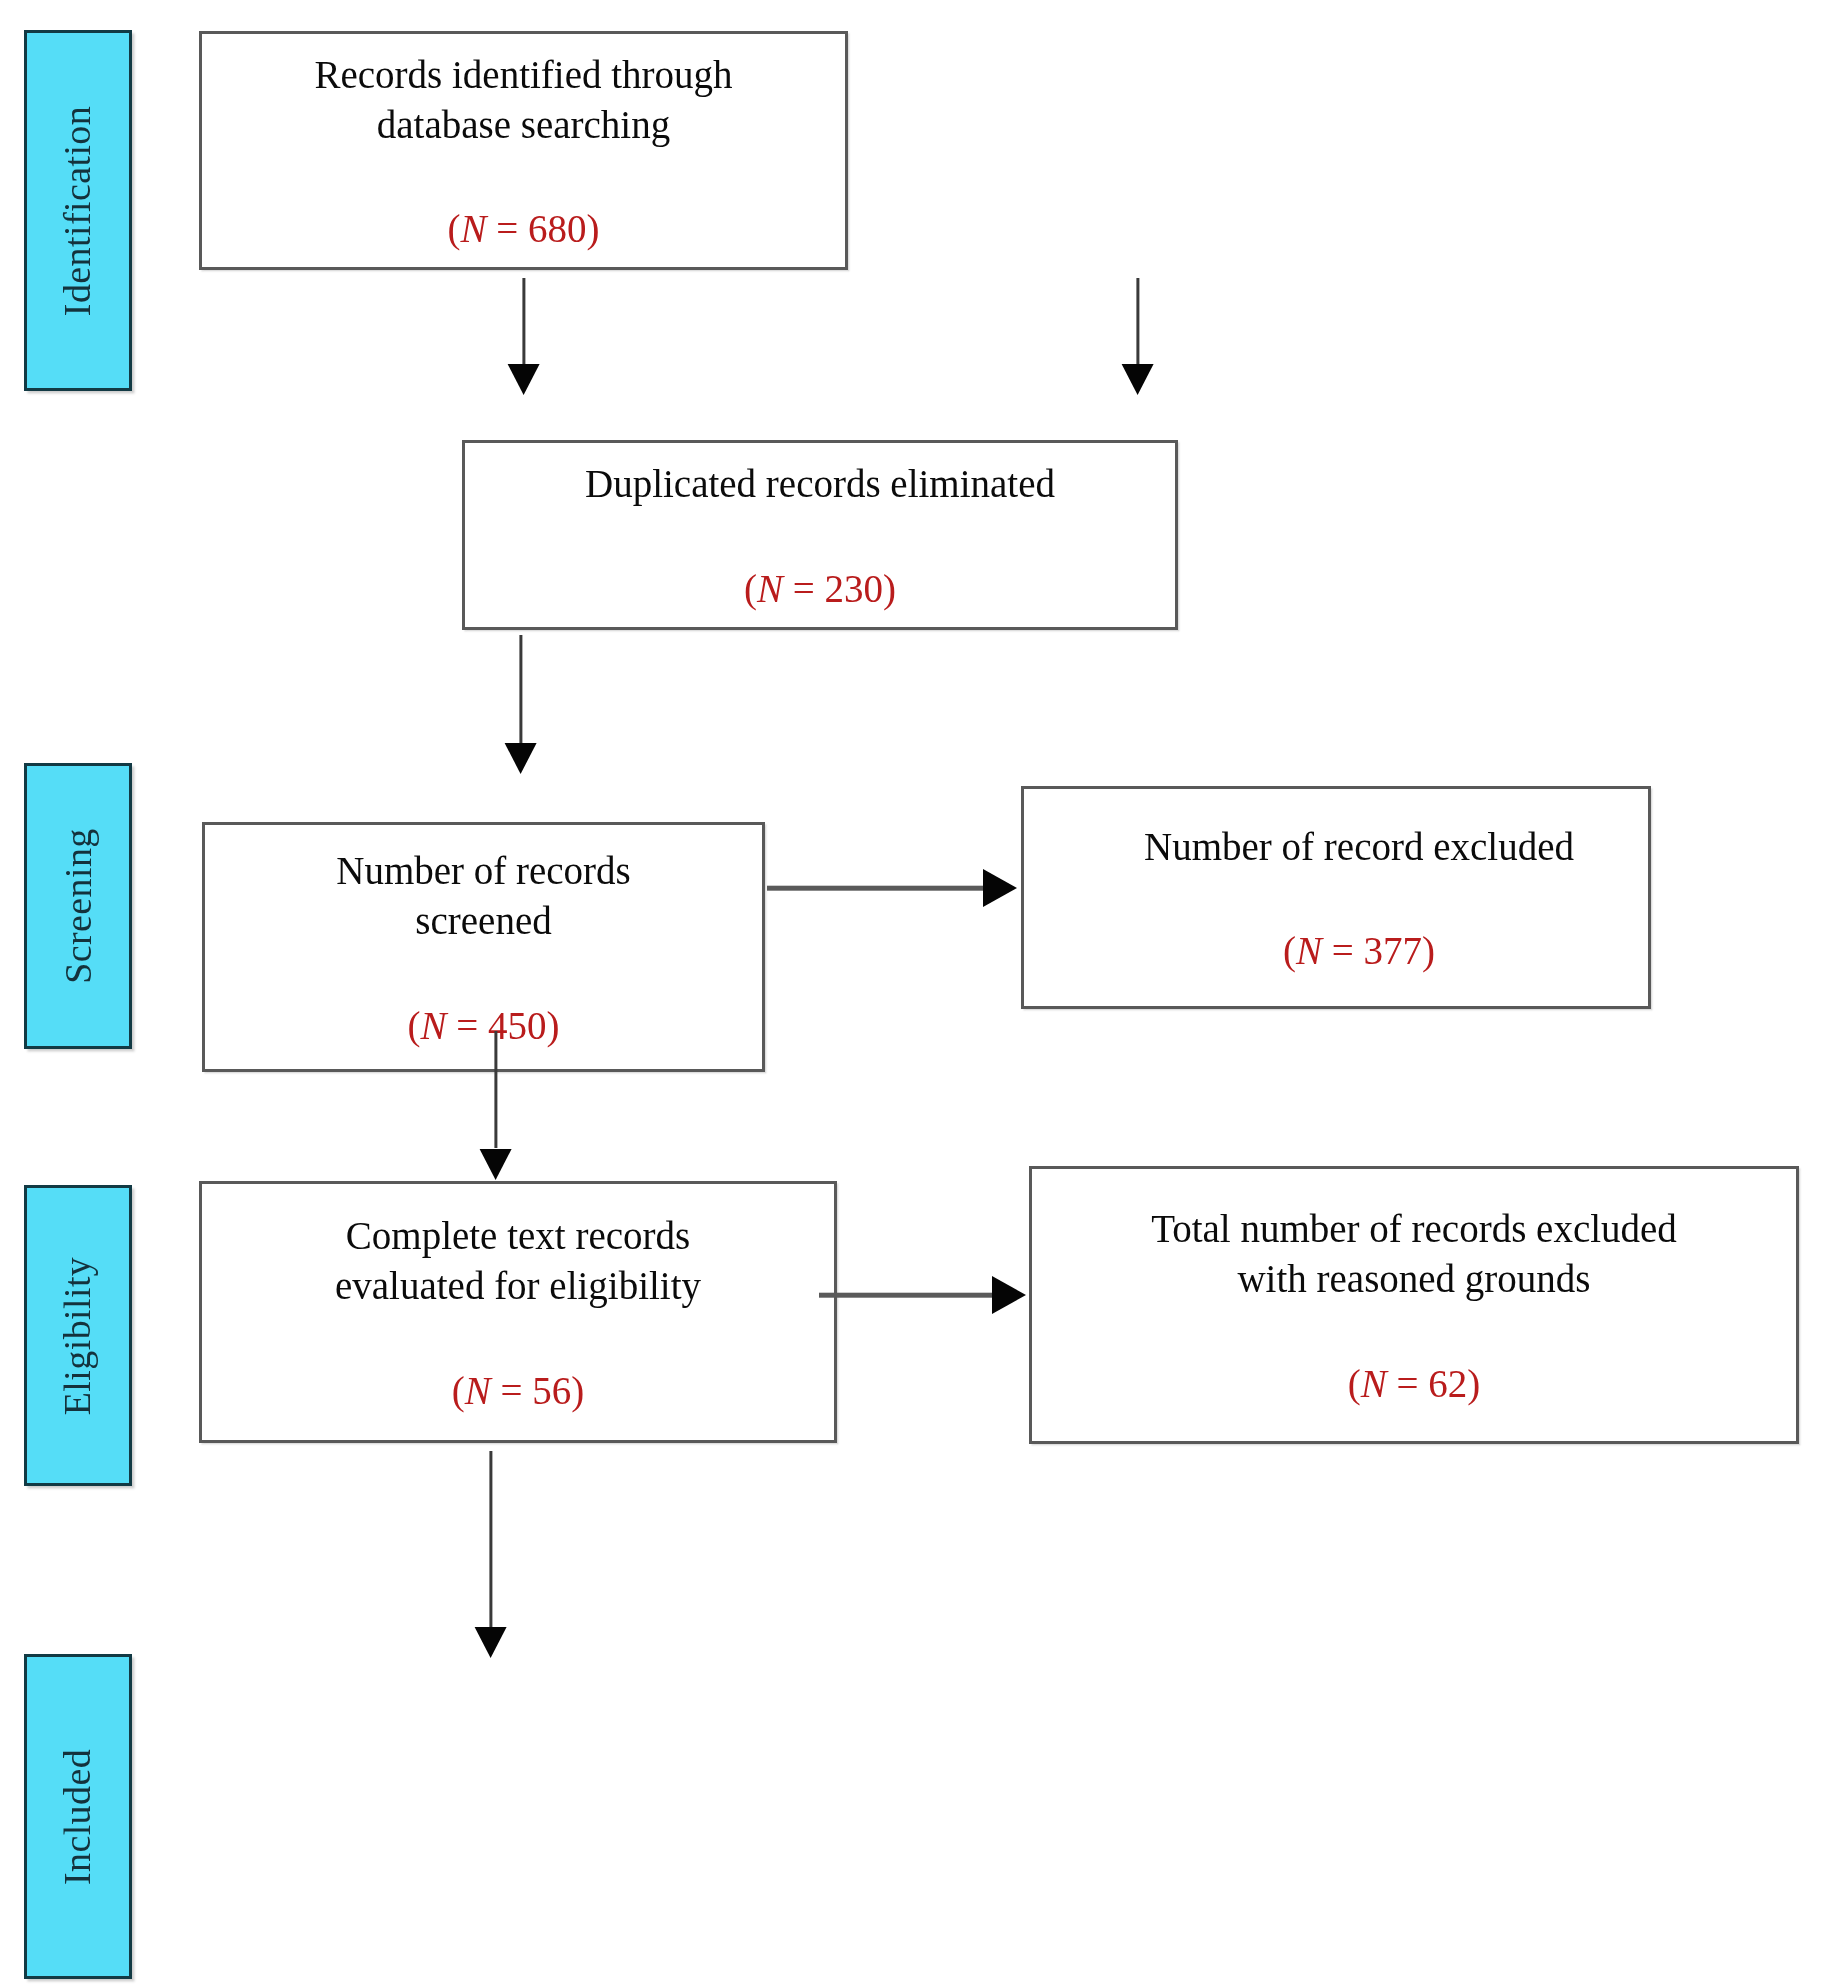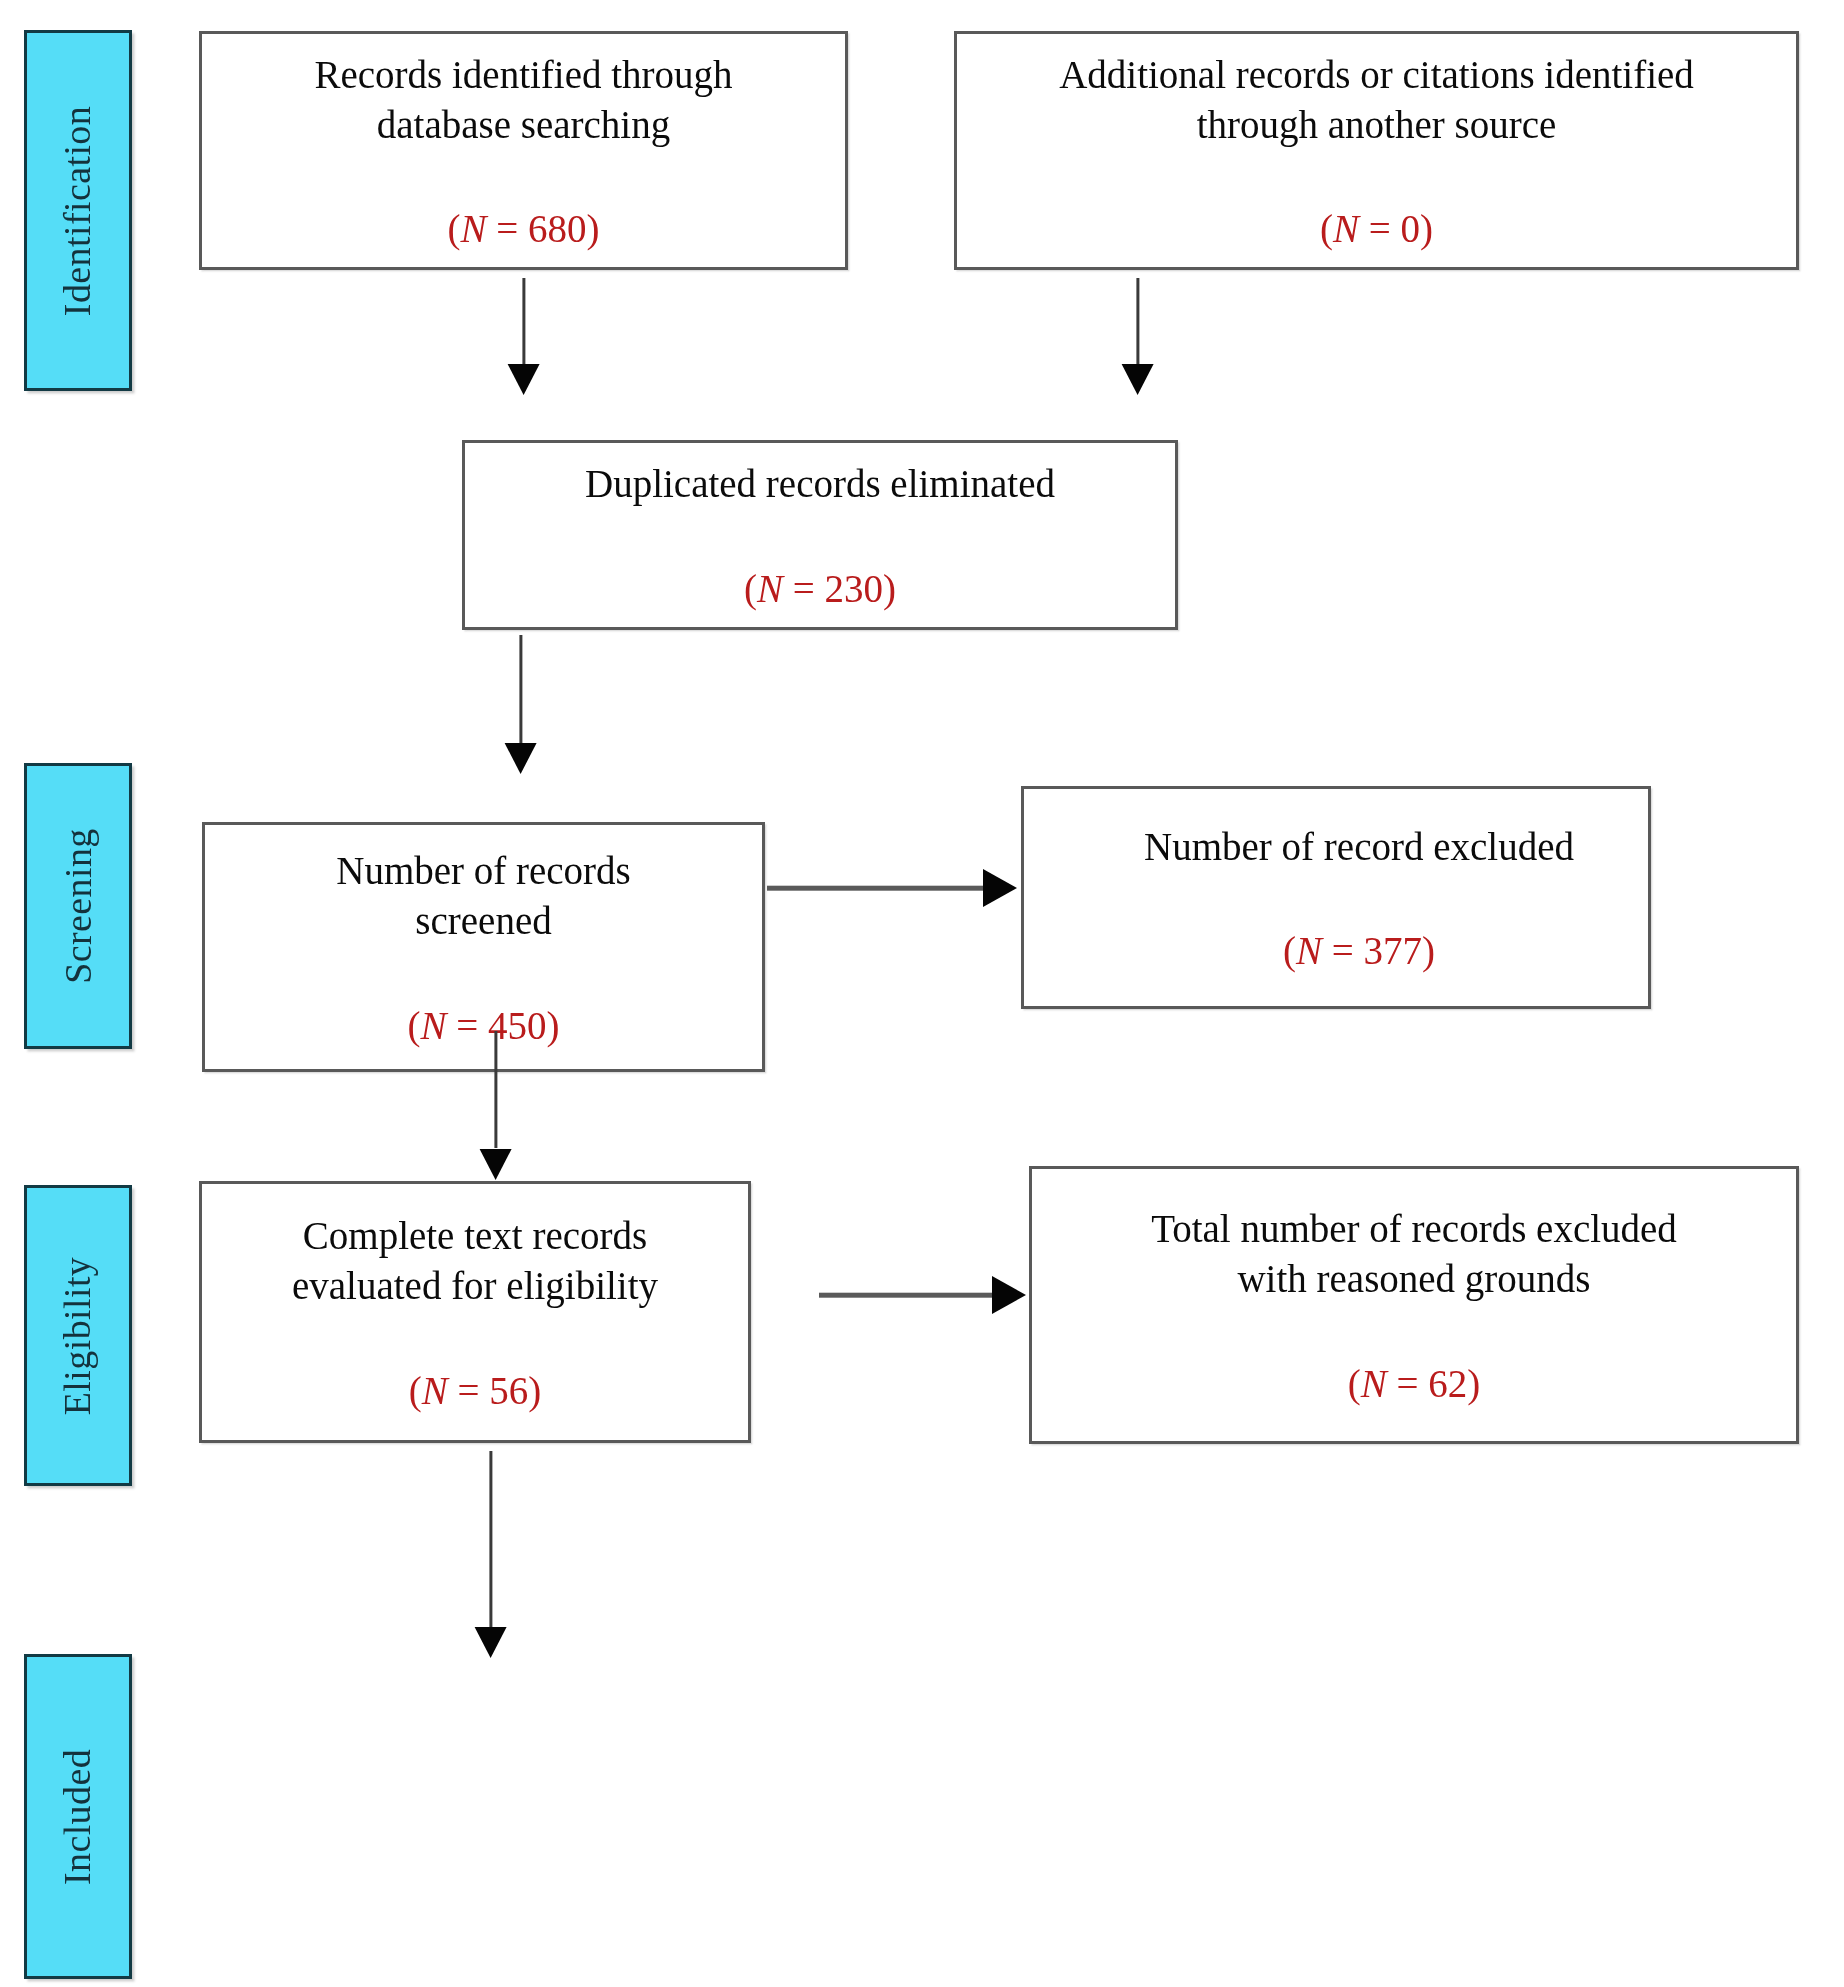--- a/index.html
+++ b/index.html
@@ -135,25 +135,20 @@
   <div class="stage-bar" style="left:23.5px; top:1654px; width:108px; height:325px;">
     <span class="stage-label">Included</span>
   </div>
 
   <div class="flow-box" style="left:199px; top:31px; width:649px; height:239px;">
     <div class="box-text">Records identified through
 database searching</div>
     <div class="box-count">(<span class="nvar">N</span>&nbsp;=&nbsp;<span>680</span>)</div>
   </div>
 
-  <div class="flow-box" style="left:954px; top:31px; width:845px; height:239px;">
-    <div class="box-text">Additional records or citations identified
-through another source</div>
-    <div class="box-count">(<span class="nvar">N</span>&nbsp;=&nbsp;<span>0</span>)</div>
-  </div>
 
   <div class="arrow-v" style="left:524px; top:278px; height:117px;">
     <div class="shaft" style="height:88px;"></div>
     <div class="head"></div>
   </div>
 
   <div class="arrow-v" style="left:1138px; top:278px; height:117px;">
     <div class="shaft" style="height:88px;"></div>
     <div class="head"></div>
   </div>
@@ -182,21 +177,21 @@
   <div class="arrow-h" style="left:767px; top:888px; width:250px;">
     <div class="shaft" style="width:217px;"></div>
     <div class="head"></div>
   </div>
 
   <div class="arrow-v" style="left:496px; top:1031px; height:149px;">
     <div class="shaft" style="height:117px;"></div>
     <div class="head"></div>
   </div>
 
-  <div class="flow-box" style="left:199px; top:1181px; width:552px; height:262px;">
+  <div class="flow-box" style="left:199px; top:1181px; width:638px; height:262px;">
     <div class="box-text">Complete text records
 evaluated for eligibility</div>
     <div class="box-count">(<span class="nvar">N</span>&nbsp;=&nbsp;<span>56</span>)</div>
   </div>
 
   <div class="flow-box" style="left:1029px; top:1166px; width:770px; height:278px;">
     <div class="box-text">Total number of records excluded
 with reasoned grounds</div>
     <div class="box-count">(<span class="nvar">N</span>&nbsp;=&nbsp;<span>62</span>)</div>
   </div>

